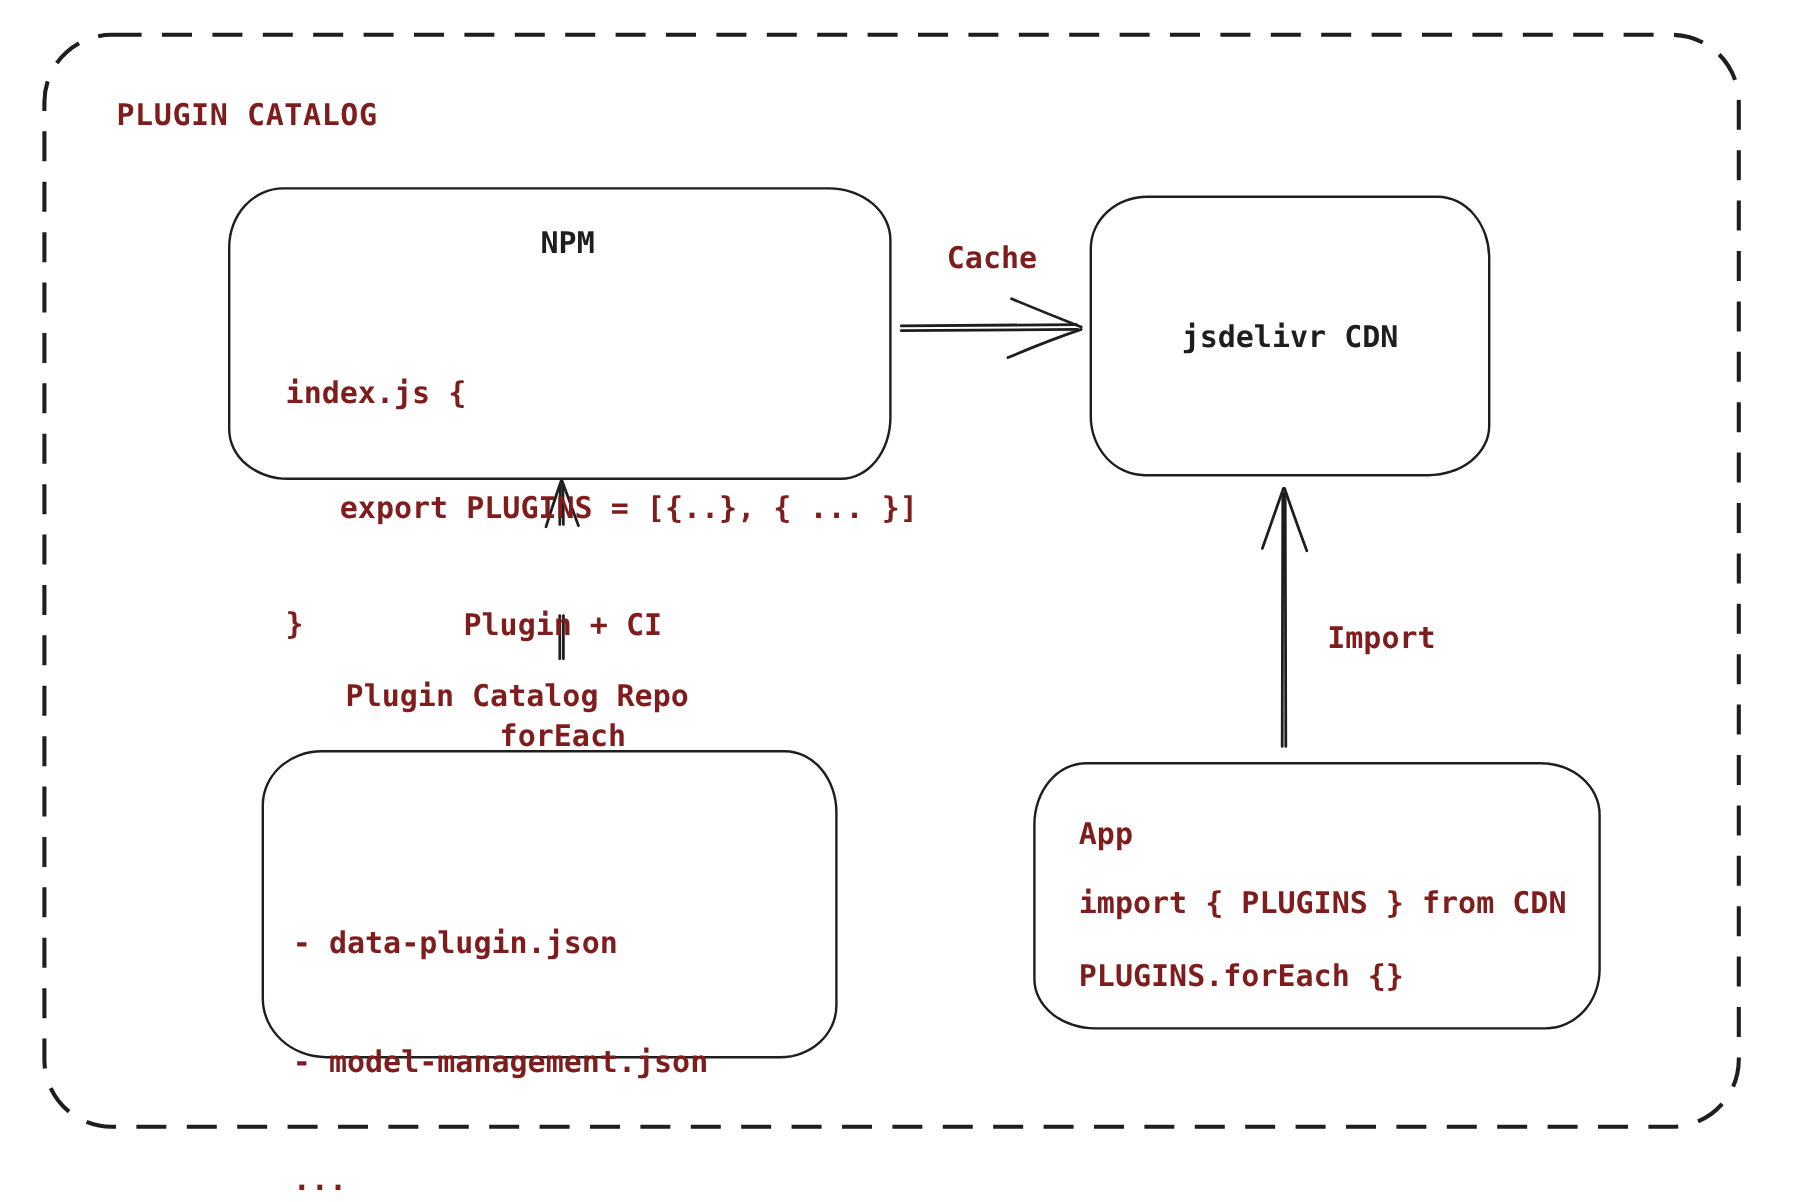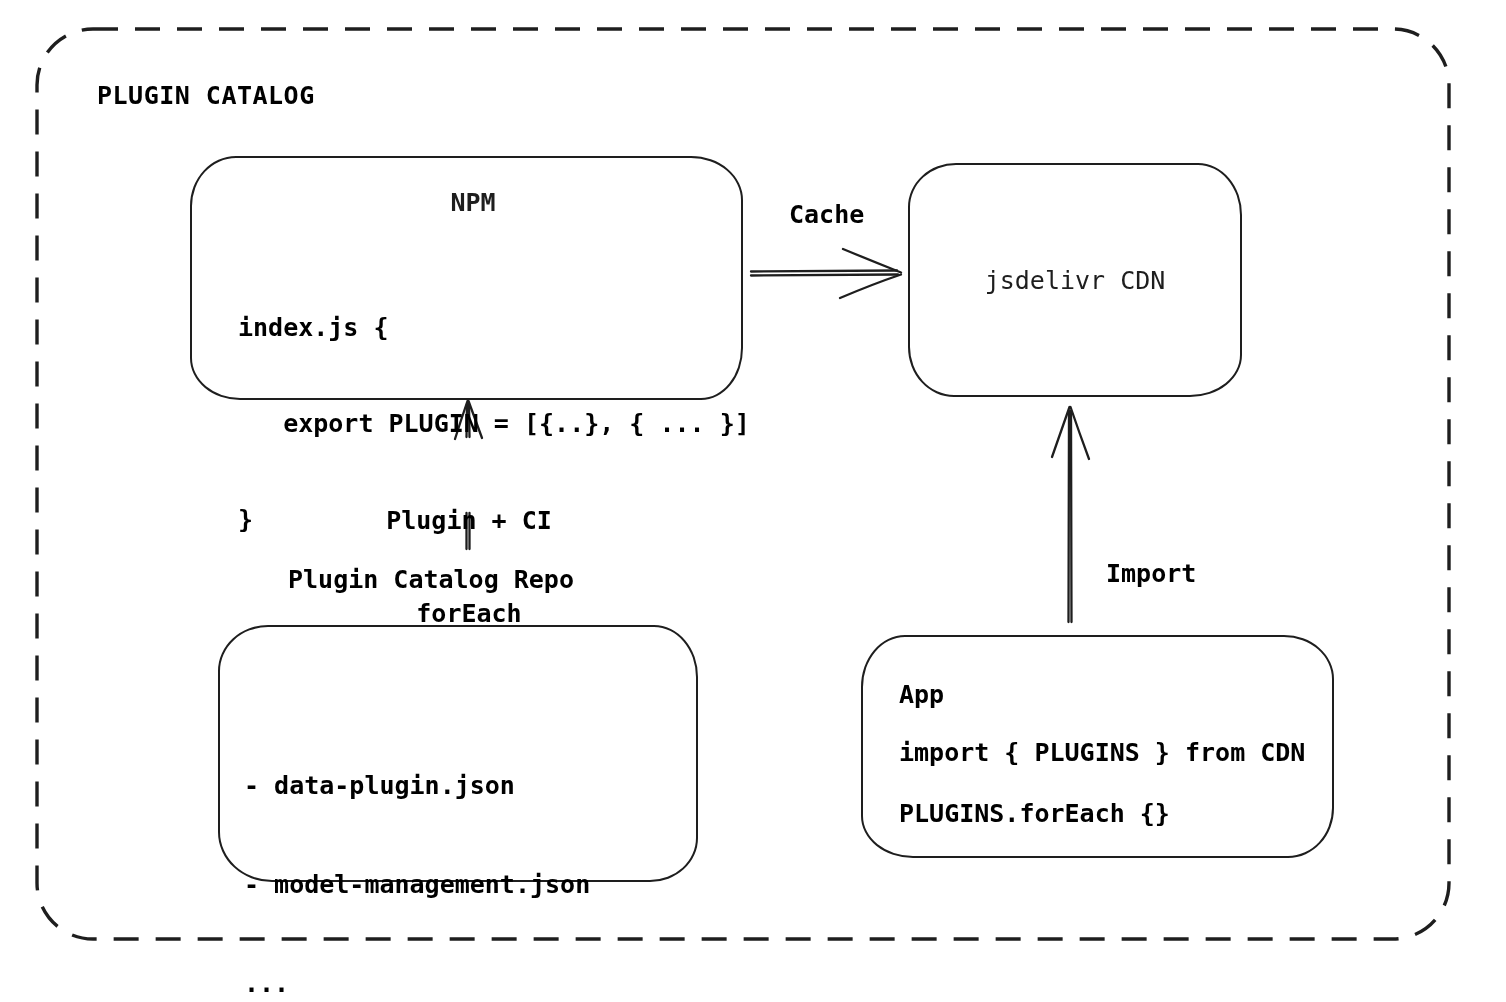--- a/index.html
+++ b/index.html
@@ -28,43 +28,43 @@
   .box-cdn  { left: 908px; top: 163px; width: 334px; height: 234px; border-radius: 48px 44px 52px 46px / 44px 52px 42px 50px; }
   .box-repo { left: 218px; top: 625px; width: 480px; height: 257px; border-radius: 50px 44px 48px 54px / 46px 52px 44px 50px; padding-left: 24px; }
   .box-app  { left: 861px; top: 635px; width: 473px; height: 223px; border-radius: 44px 50px 46px 52px / 52px 44px 50px 42px; }
 
   .txt {
     position: absolute;
     font-size: 25px;
     font-weight: 600;
     line-height: 31px;
     white-space: pre;
-    color: #000000;
+    color: #7f1d1d;
   }
   .diagram-title { left: 97px; top: 80px; letter-spacing: 0.5px; }
 
   .npm-title  { left: 0; right: 0; top: 30px; text-align: center; position: absolute; font-size: 25px; font-weight: 600; padding-left: 13px; }
   .npm-code   { left: 30px; top: 90px; line-height: 32px; margin-left: 16px; }
 
   .cdn-label {
     position: absolute; inset: 0;
     display: flex; align-items: center; justify-content: center;
-    font-size: 25px; font-weight: 400; text-align: right;
+    font-size: 25px; font-weight: 700; text-align: right;
   }
 
   .repo-items { left: 24px; top: 76px; line-height: 33px; }
 
   .app-title  { left: 36px; top: 42px; }
   .app-code1  { left: 36px; top: 100px; }
   .app-code2  { left: 36px; top: 161px; }
 
   .cache-label   { left: 789px;  top: 199px; }
   .webpack-label { left: 344px;  top: 443px; width: 250px; text-align: center; }
   .repo-label    { left: 288px;  top: 564px; }
-  .import-label  { left: 1106px; top: 516px; margin-top: 42px; }
+  .import-label  { left: 1106px; top: 516px; }
 </style>
 </head>
 <body>
 
 <div class="canvas">
 
   <svg class="arrow-layer" viewBox="0 0 1506 1002">
 
     <rect x="37" y="29" width="1412" height="910" rx="56" ry="56" fill="none" stroke="#1e1e1e" stroke-width="3.4" stroke-dasharray="25 17"></rect>
 
@@ -91,21 +91,21 @@
       <path d="M1089,459 Q1079,432 1070.5,407"></path>
     </g>
   </svg>
 
   <div class="txt diagram-title">PLUGIN CATALOG</div>
 
   <div class="node-box box-npm">
     <div class="npm-title">NPM</div>
     <div class="txt npm-code">
       <div>index.js {</div>
-      <div>   export PLUGIN = [{..}, { ... }]</div>
+      <div>   export PLUGINS = [{..}, { ... }]</div>
       <div>}</div>
     </div>
   </div>
 
   <div class="node-box box-cdn">
     <div class="cdn-label">jsdelivr CDN</div>
   </div>
 
   <div class="txt cache-label">Cache</div>
 

